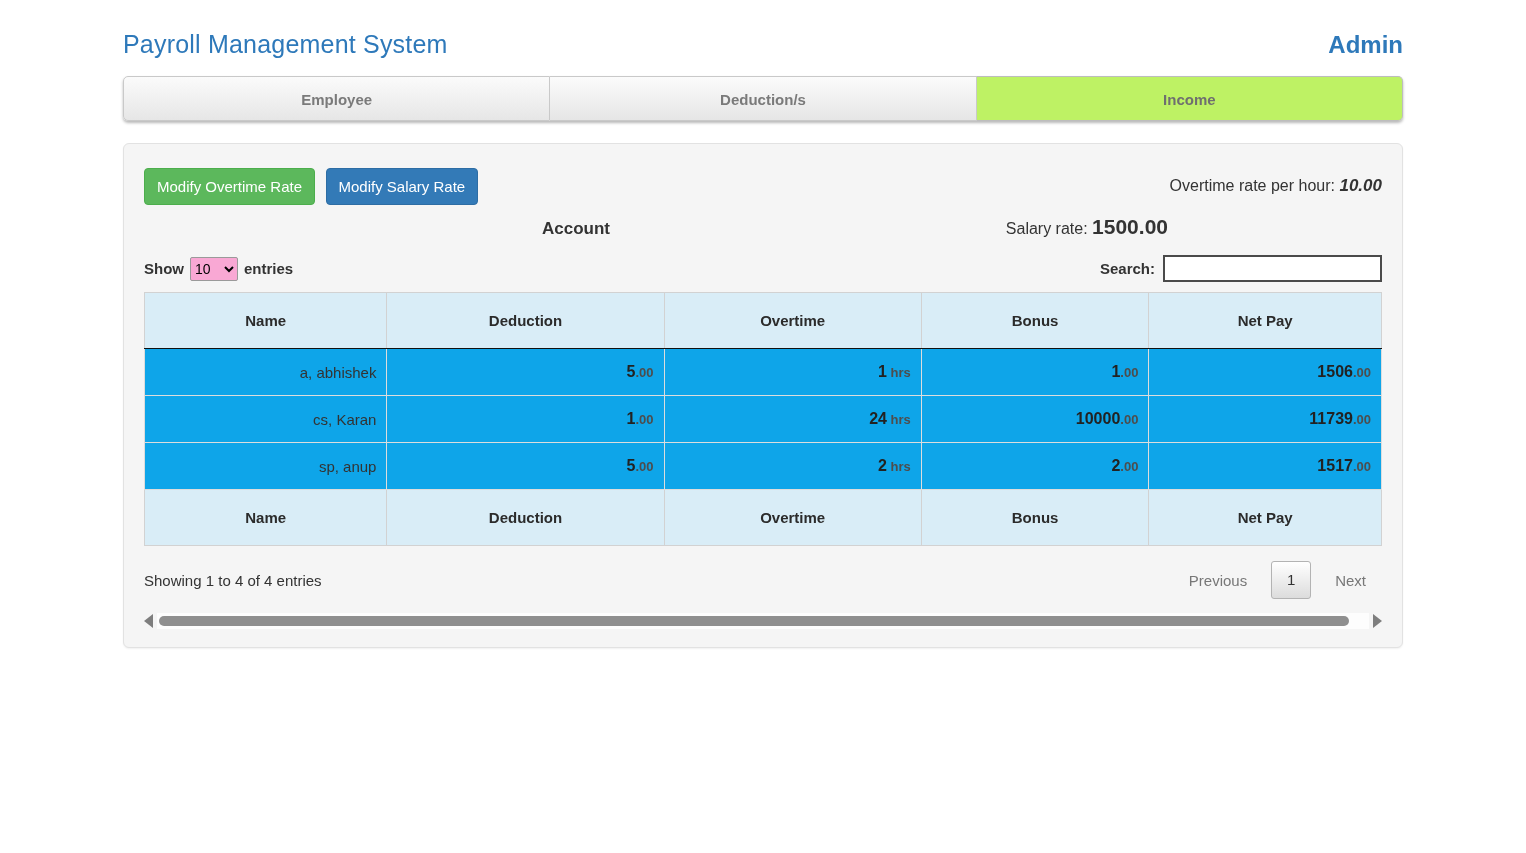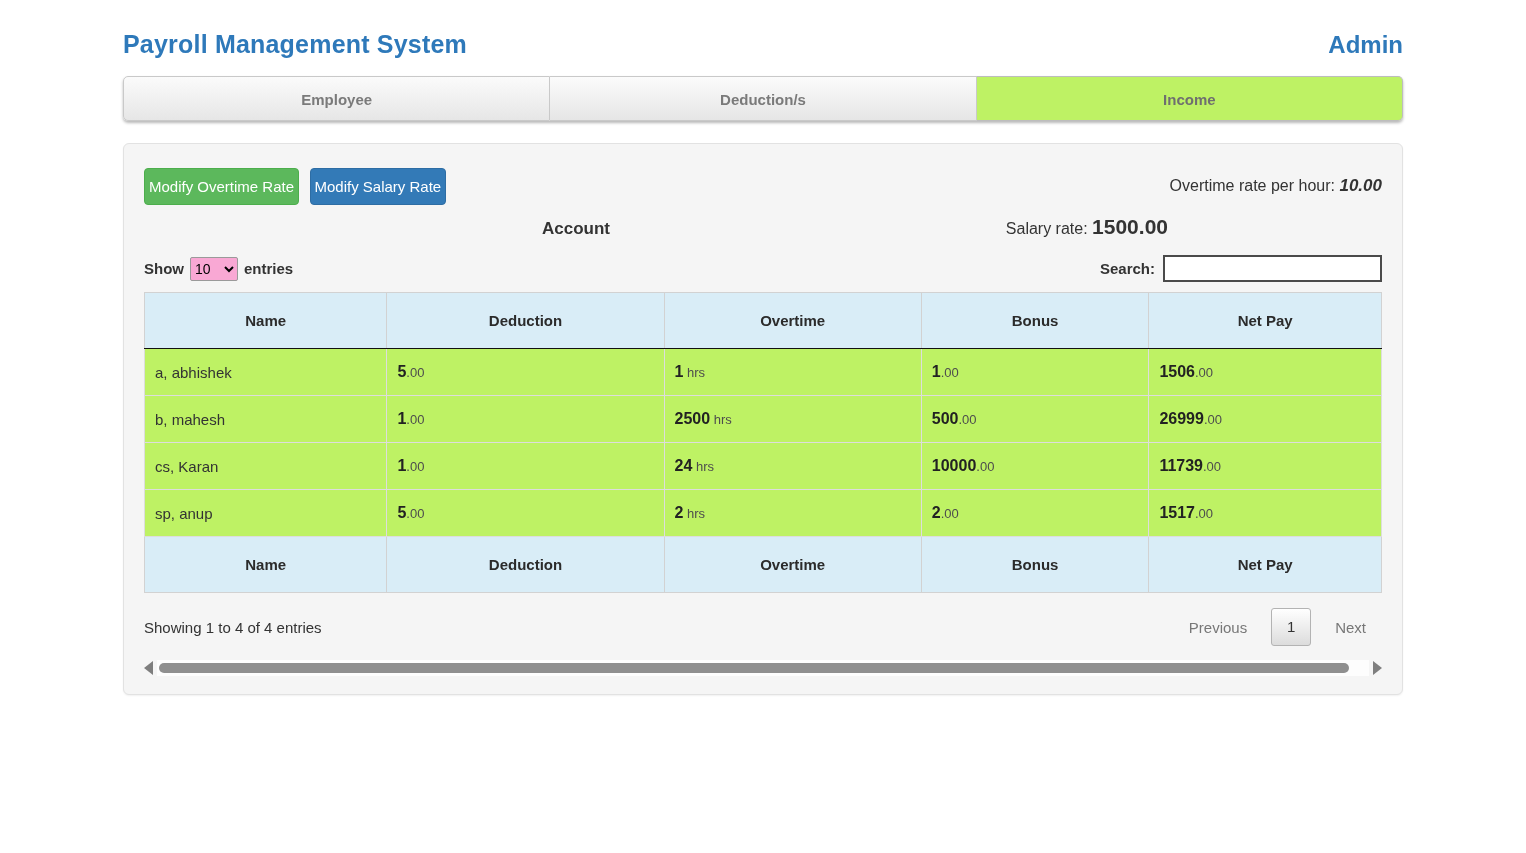--- a/index.html
+++ b/index.html
@@ -3,21 +3,21 @@
 <meta charset="utf-8">
 <style>
   * { margin: 0; padding: 0; box-sizing: border-box; }
   html, body { background: #ffffff; font-family: "Liberation Sans", "DejaVu Sans", sans-serif; color: #333; }
   body { width: 1526px; height: 853px; overflow: hidden; }
 
   .container { width: 1280px; margin: 0 auto; }
 
   
   .topbar { display: flex; justify-content: space-between; align-items: baseline; padding-top: 30px; }
-  .app-title { color: #2e79ba; font-size: 25px; font-weight: bold; letter-spacing: 0.2px; }
+  .app-title { color: #2e79ba; font-size: 25px; font-weight: normal; letter-spacing: 0.2px; }
   .admin-link { color: #2e79ba; font-size: 24px; font-weight: bold; }
 
   
   .tabbar { display: flex; margin-top: 17px; border-radius: 5px; box-shadow: 0 2px 3px rgba(0,0,0,0.28); }
   .tab {
     flex: 1; height: 45px; line-height: 45px; text-align: center;
     font-size: 15px; font-weight: bold; color: #7a7a7a; cursor: pointer;
     background: linear-gradient(#fbfbfb, #e6e6e6);
     border: 1px solid #c9c9c9; border-left: none;
   }
@@ -28,21 +28,21 @@
   
   .panel {
     margin-top: 22px; background: #f5f5f5; border: 1px solid #e2e2e2;
     border-radius: 6px; padding: 24px 20px 18px 20px;
     box-shadow: 0 1px 2px rgba(0,0,0,0.06);
   }
 
   .row-top { display: flex; justify-content: space-between; align-items: flex-start; }
   .btn {
     display: inline-block; border: 1px solid transparent; border-radius: 4px;
-    color: #fff; font-size: 15px; padding: 9px 4px; cursor: pointer; font-family: inherit;
+    color: #fff; font-size: 15px; padding: 9px 12px; cursor: pointer; font-family: inherit;
   }
   .btn-green { background: #5cb85c; border-color: #4cae4c; margin-right: 6px; }
   .btn-blue { background: #337ab7; border-color: #2e6da4; }
   .rate-line { font-size: 16px; color: #333; margin-top: 8px; }
   .rate-line b { font-size: 17px; font-style: italic; }
 
   .row-account { display: flex; justify-content: space-between; align-items: baseline; margin-top: 10px; }
   .account-heading { font-size: 17px; font-weight: bold; margin-left: 398px; }
   .salary-line { font-size: 16px; margin-right: 214px; }
   .salary-line b { font-size: 21px; }
@@ -55,30 +55,30 @@
 
   
   table.data { width: 100%; border-collapse: collapse; background: #fff; }
   table.data th {
     background: #d9edf7; font-size: 15px; font-weight: bold; color: #2b2b2b;
     padding: 19px 10px; text-align: center; border-left: 1px solid #d2d2d2; border-right: 1px solid #d2d2d2;
   }
   table.data thead th { border-bottom: 1px solid #111; border-top: 1px solid #d2d2d2; }
   table.data tfoot th { border-top: 1px solid #111; border-bottom: 1px solid #d2d2d2; }
   table.data td {
-    background: #bef264; text-align: left; padding: 14px 10px;
+    background: #0ea5e9; text-align: right; padding: 14px 10px;
     border: 1px solid #ddd; font-size: 15px; color: #333;
   }
   .col-name { width: 19.6%; }
   .col-deduction { width: 22.4%; }
   .col-overtime { width: 20.8%; }
   .col-bonus { width: 18.4%; }
   .col-netpay { width: 18.8%; }
   .num { font-weight: bold; font-size: 16px; color: #222; }
-  .suffix { font-size: 13px; color: #4d4d4d; font-weight: normal; white-space: pre; }
+  .suffix { font-size: 13px; color: #4d4d4d; font-weight: bold; white-space: pre; }
 
   
   .row-footer { display: flex; justify-content: space-between; align-items: center; margin-top: 15px; }
   .showing-text { font-size: 15px; color: #333; }
   .paginate { display: flex; align-items: center; }
   .page-nav { color: #777; font-size: 15px; padding: 0 16px; cursor: pointer; }
   .page-current {
     width: 40px; height: 38px; line-height: 36px; text-align: center; font-size: 15px; color: #333;
     background: linear-gradient(#ffffff, #dcdcdc); border: 1px solid #b3b3b3; border-radius: 3px;
     margin: 0 8px; cursor: pointer;
@@ -162,27 +162,20 @@
       </thead>
       <tbody>
         <tr>
           <td>a, abhishek</td>
           <td><span class="num">5</span><span class="suffix">.00</span></td>
           <td><span class="num">1</span><span class="suffix"> hrs</span></td>
           <td><span class="num">1</span><span class="suffix">.00</span></td>
           <td><span class="num">1506</span><span class="suffix">.00</span></td>
         </tr>
         <tr>
-          <td>b, mahesh</td>
-          <td><span class="num">1</span><span class="suffix">.00</span></td>
-          <td><span class="num">2500</span><span class="suffix"> hrs</span></td>
-          <td><span class="num">500</span><span class="suffix">.00</span></td>
-          <td><span class="num">26999</span><span class="suffix">.00</span></td>
-        </tr>
-        <tr>
           <td>cs, Karan</td>
           <td><span class="num">1</span><span class="suffix">.00</span></td>
           <td><span class="num">24</span><span class="suffix"> hrs</span></td>
           <td><span class="num">10000</span><span class="suffix">.00</span></td>
           <td><span class="num">11739</span><span class="suffix">.00</span></td>
         </tr>
         <tr>
           <td>sp, anup</td>
           <td><span class="num">5</span><span class="suffix">.00</span></td>
           <td><span class="num">2</span><span class="suffix"> hrs</span></td>

